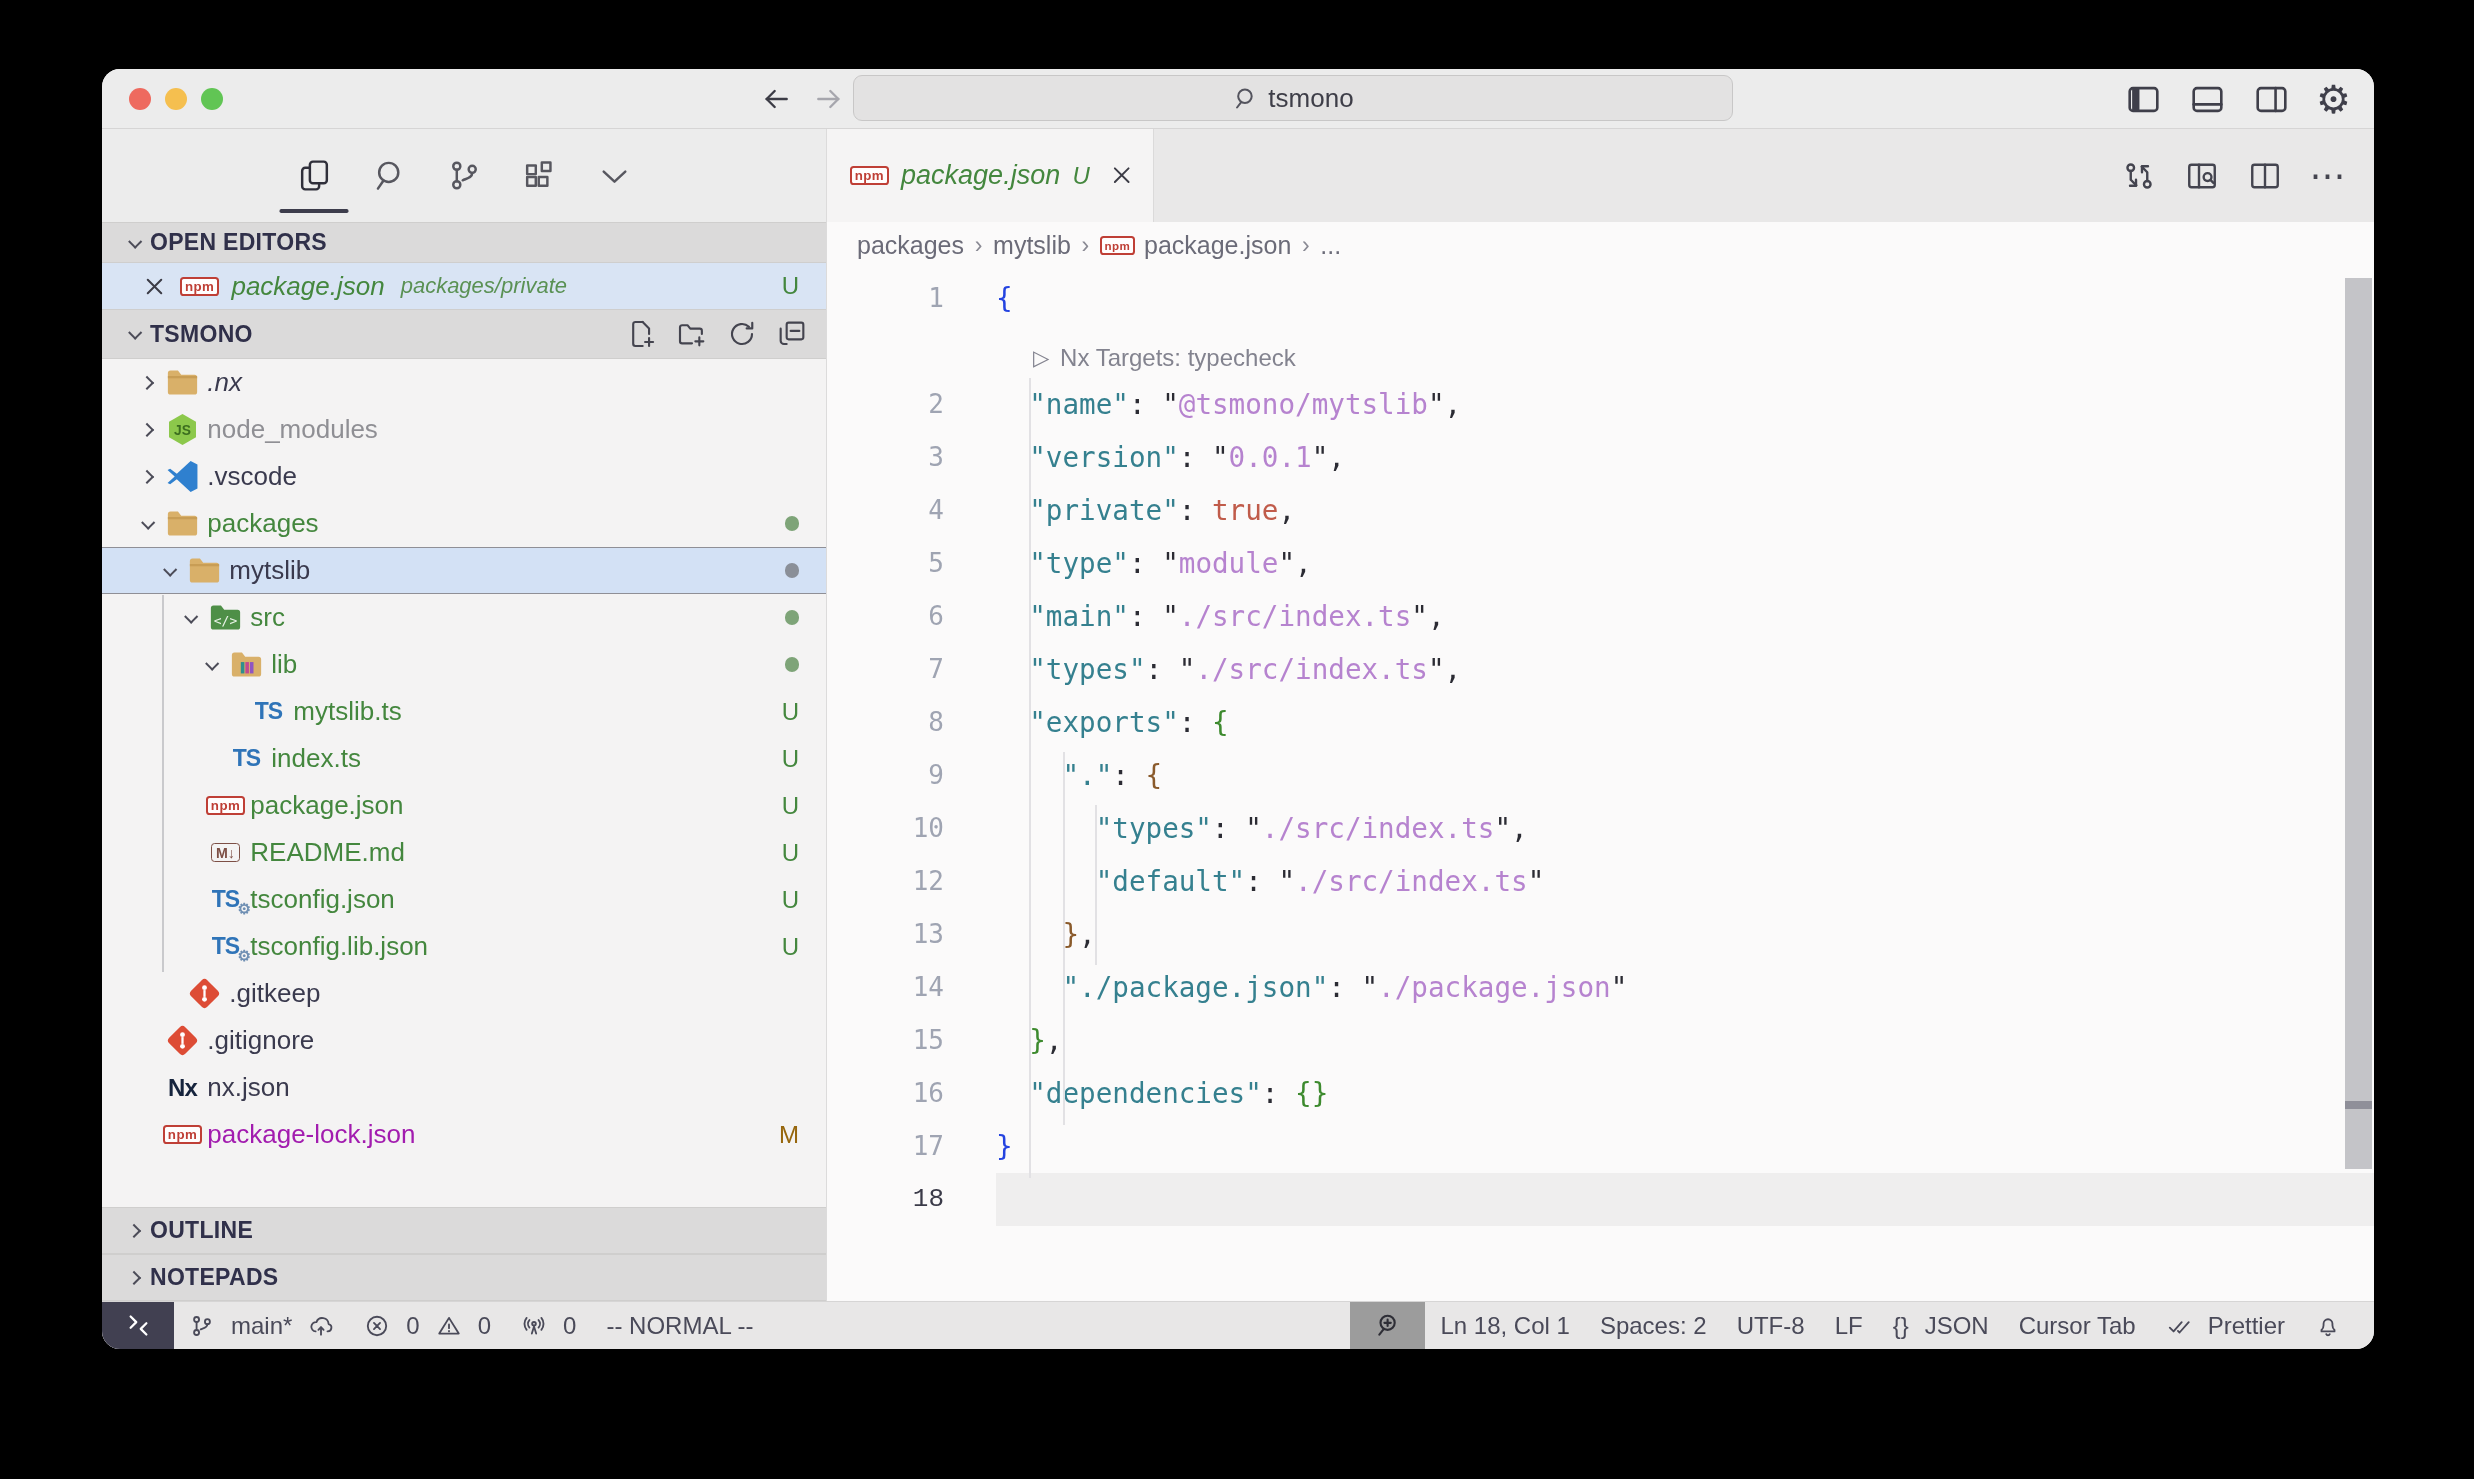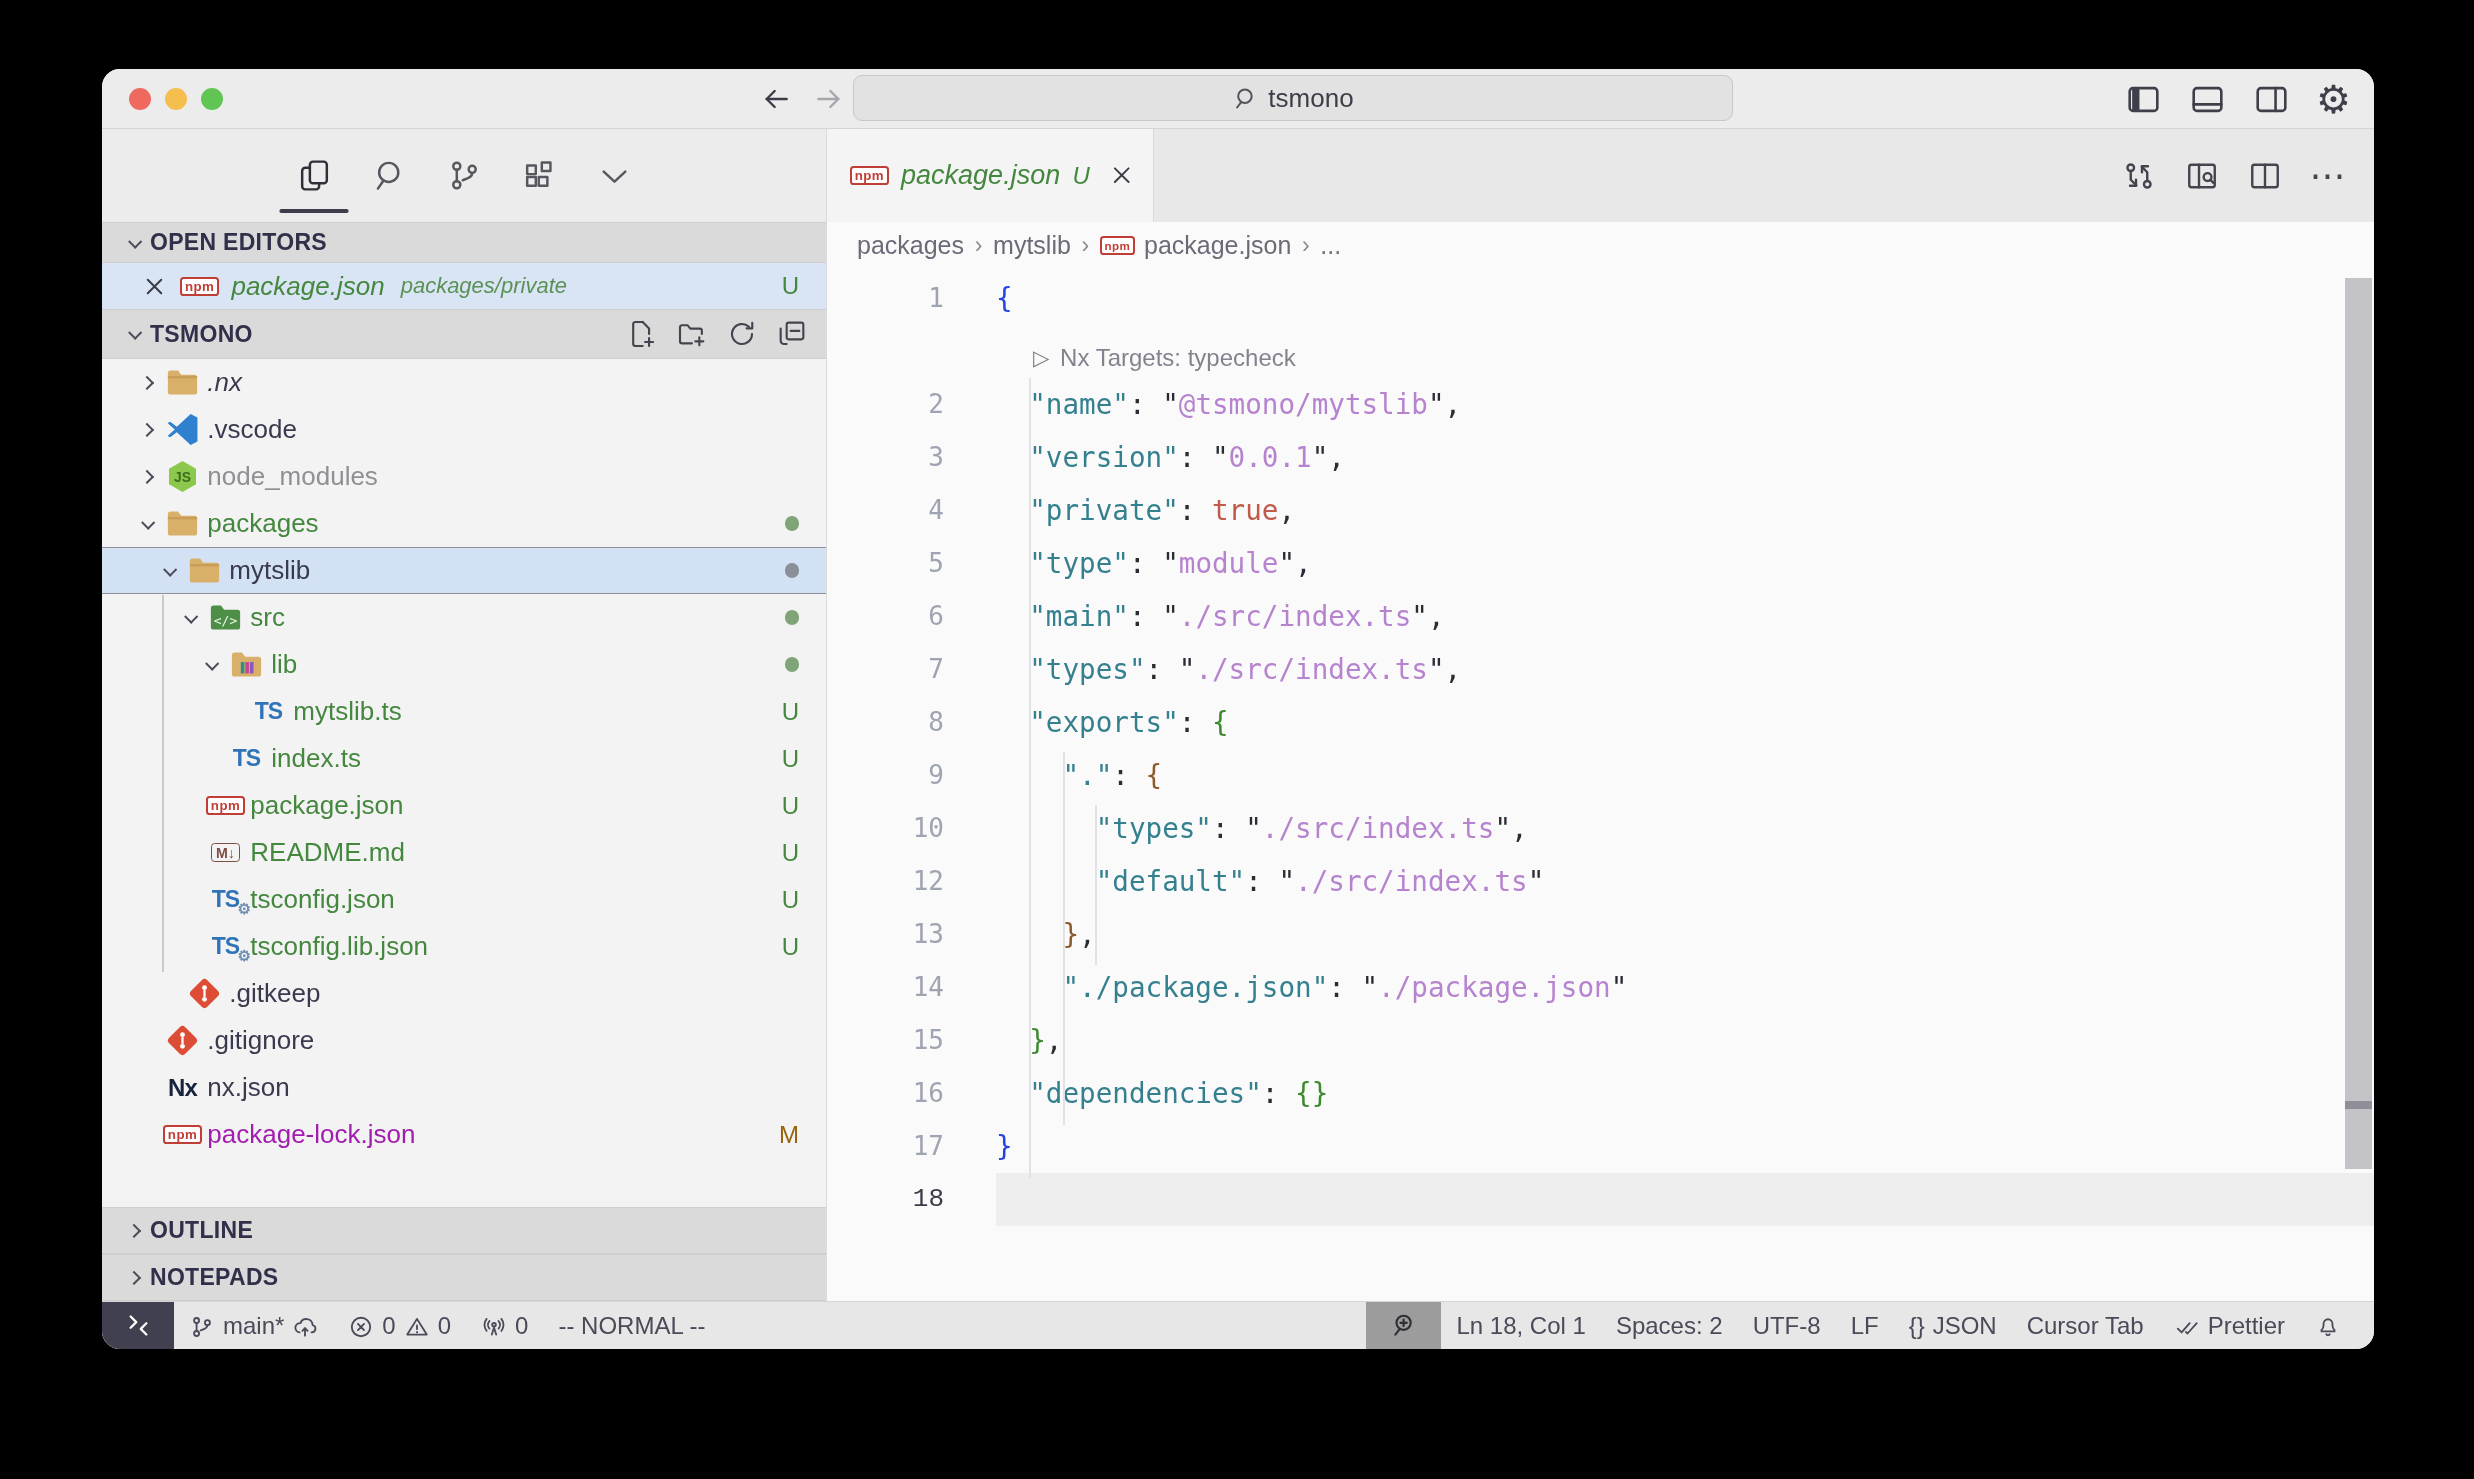--- a/index.html
+++ b/index.html
@@ -76,21 +76,21 @@
   .lens .play{font-size:21.3px;}
   .tok-k{color:#35808f;} .tok-p{color:#2b2b33;} .tok-s{color:#b683cf;} .tok-b{color:#c05b4a;}
   .tok-b1{color:#2443e0;} .tok-b2{color:#3d8a2e;} .tok-b3{color:#8a5a2b;} .tok-pl{color:#2b2b33;}
   .iguide{position:absolute;width:1.8px;background:#e2e1e4;}
   .scroll-thumb{position:absolute;right:1.8px;width:27px;background:#c4c4c8;}
   .scroll-marker{position:absolute;right:1.8px;width:27px;height:8px;background:#8f8f99;}
   
   .statusbar{height:48px;background:#e8e7e7;border-top:0.9px solid #d6d5d5;display:flex;align-items:center;color:#4a4a59;font-size:24px;flex:none;}
   .remote-chip{width:72px;height:100%;background:#414051;color:#fff;display:flex;align-items:center;justify-content:center;flex:none;}
   .remote-chip .ic{width:27px;height:27px;}
-  .sb-item{display:flex;align-items:flex-end;gap:8px;padding:0 15px;white-space:nowrap;}
+  .sb-item{display:flex;align-items:center;gap:16px;padding:0 15px;white-space:nowrap;}
   .sb-item .ic{width:26px;height:26px;}
   .sb-right{margin-left:auto;display:flex;align-items:center;height:100%;padding-right:18px;}
   .zoom-chip{width:75px;height:100%;background:#9c9c9c;color:#2e2e36;display:flex;align-items:center;justify-content:center;}
   .zoom-chip .ic{width:28.4px;height:28.4px;}
   .ic{display:inline-flex;align-items:center;justify-content:center;}
   .ic svg{width:100%;height:100%;}
 </style>
 </head>
 <body>
 
@@ -266,40 +266,40 @@
               </span>
             </span>
             <span class="lbl">.nx</span>
           </div>
           <div class="trow" style="padding-left: 29px;">
             <span class="chevslot">
               <span class="chev right"></span>
             </span>
             <span class="ficon">
               <span class="ic">
-                <svg viewBox="0 0 24 24">
-                  <polygon points="17,2.5 8.5,10.3 4.4,7.2 2.8,8 7.2,12 2.8,16 4.4,16.8 8.5,13.7 17,21.5 21.2,19.4 21.2,4.6" fill="#2f80cf"></polygon>
-                </svg>
-              </span>
-            </span>
-            <span class="lbl">.vscode</span>
+                <svg viewBox="0 0 24 24" style="font-size:29px">
+                  <polygon points="12,2.5 20.3,7.2 20.3,16.8 12,21.5 3.7,16.8 3.7,7.2" fill="#8cc84b"></polygon>
+                  <text x="12" y="15.4" font-size="8.5" font-weight="bold" fill="#3c6e1f" text-anchor="middle" font-family="sans-serif">JS</text>
+                </svg>
+              </span>
+            </span>
+            <span class="lbl c-grey">node_modules</span>
           </div>
           <div class="trow" style="padding-left: 29px;">
             <span class="chevslot">
               <span class="chev right"></span>
             </span>
             <span class="ficon">
               <span class="ic">
-                <svg viewBox="0 0 24 24" style="font-size:29px">
-                  <polygon points="12,2.5 20.3,7.2 20.3,16.8 12,21.5 3.7,16.8 3.7,7.2" fill="#8cc84b"></polygon>
-                  <text x="12" y="15.4" font-size="8.5" font-weight="bold" fill="#3c6e1f" text-anchor="middle" font-family="sans-serif">JS</text>
-                </svg>
-              </span>
-            </span>
-            <span class="lbl c-grey">node_modules</span>
+                <svg viewBox="0 0 24 24">
+                  <polygon points="17,2.5 8.5,10.3 4.4,7.2 2.8,8 7.2,12 2.8,16 4.4,16.8 8.5,13.7 17,21.5 21.2,19.4 21.2,4.6" fill="#2f80cf"></polygon>
+                </svg>
+              </span>
+            </span>
+            <span class="lbl">.vscode</span>
           </div>
           <div class="trow" style="padding-left: 29px;">
             <span class="chevslot">
               <span class="chev down"></span>
             </span>
             <span class="ficon">
               <span class="ic">
                 <svg viewBox="0 0 24 24">
                   <path d="M3 6.2A1.6 1.6 0 0 1 4.6 4.6h4.6l2 2.6h8.2A1.6 1.6 0 0 1 21 8.8v9A1.6 1.6 0 0 1 19.4 19.4H4.6A1.6 1.6 0 0 1 3 17.8z" fill="#d9b069"></path>
                   <path d="M3 8h18v1.4H3z" fill="#c89d55"></path>

